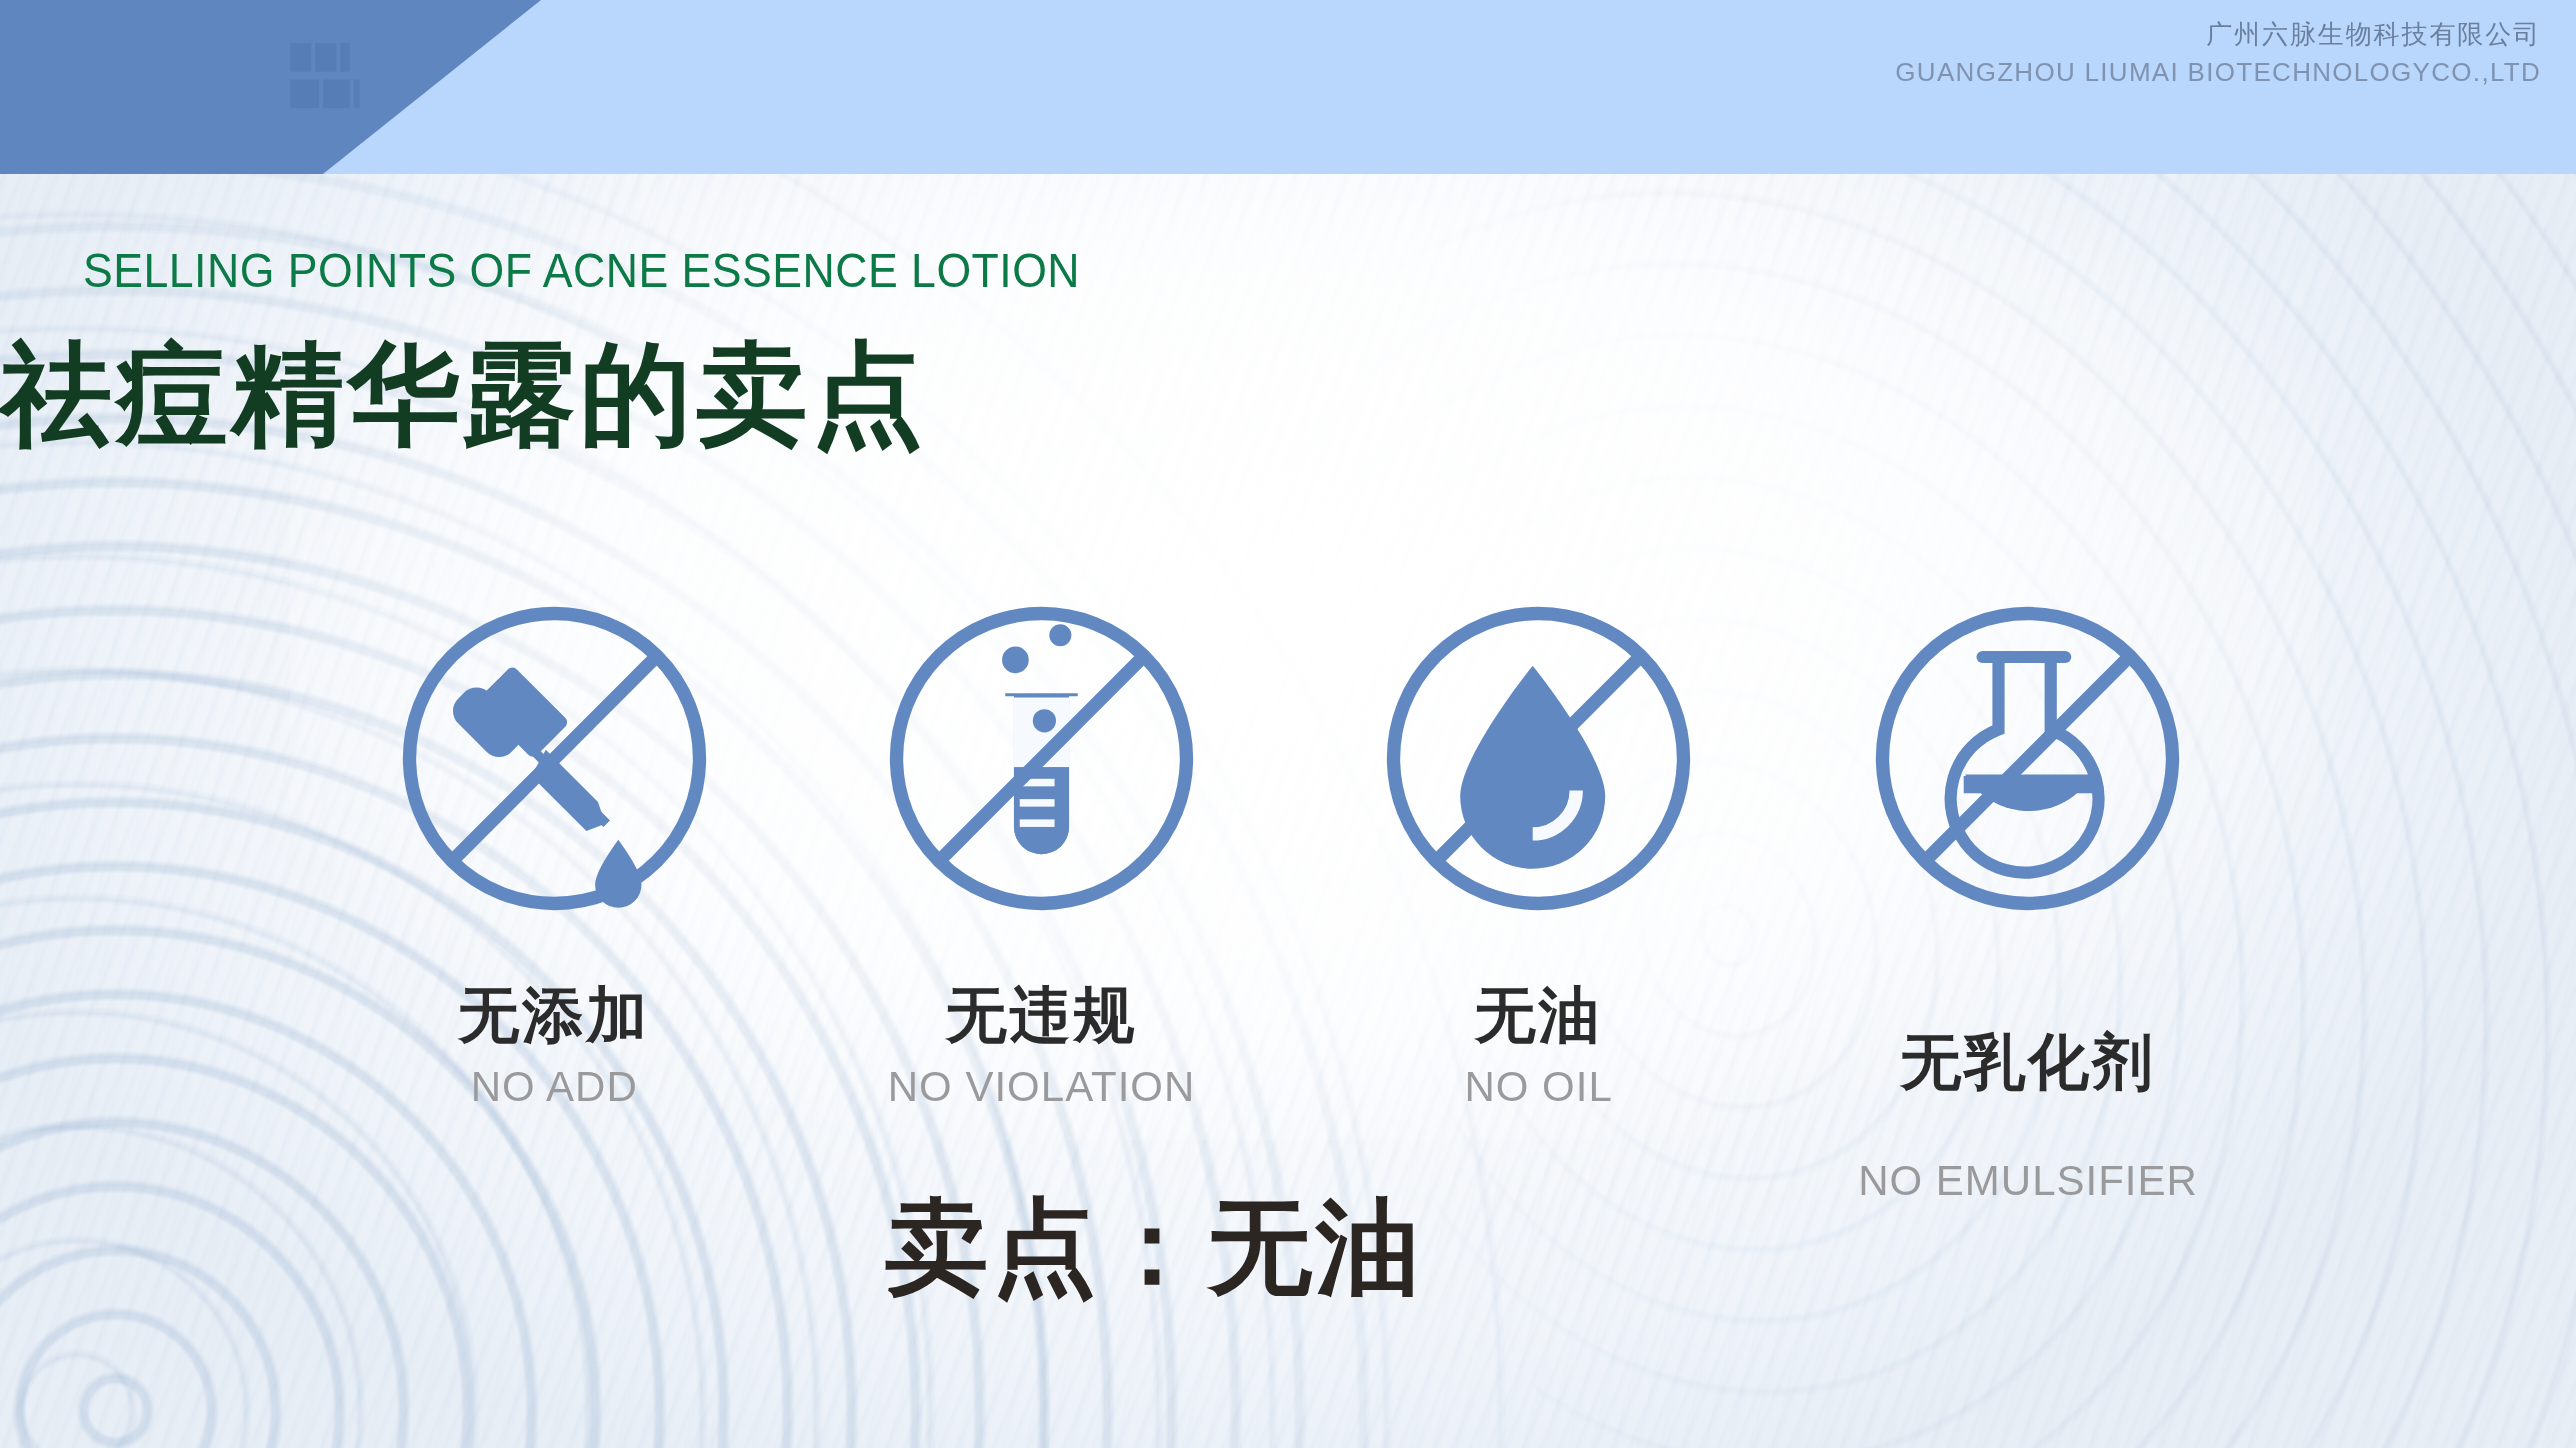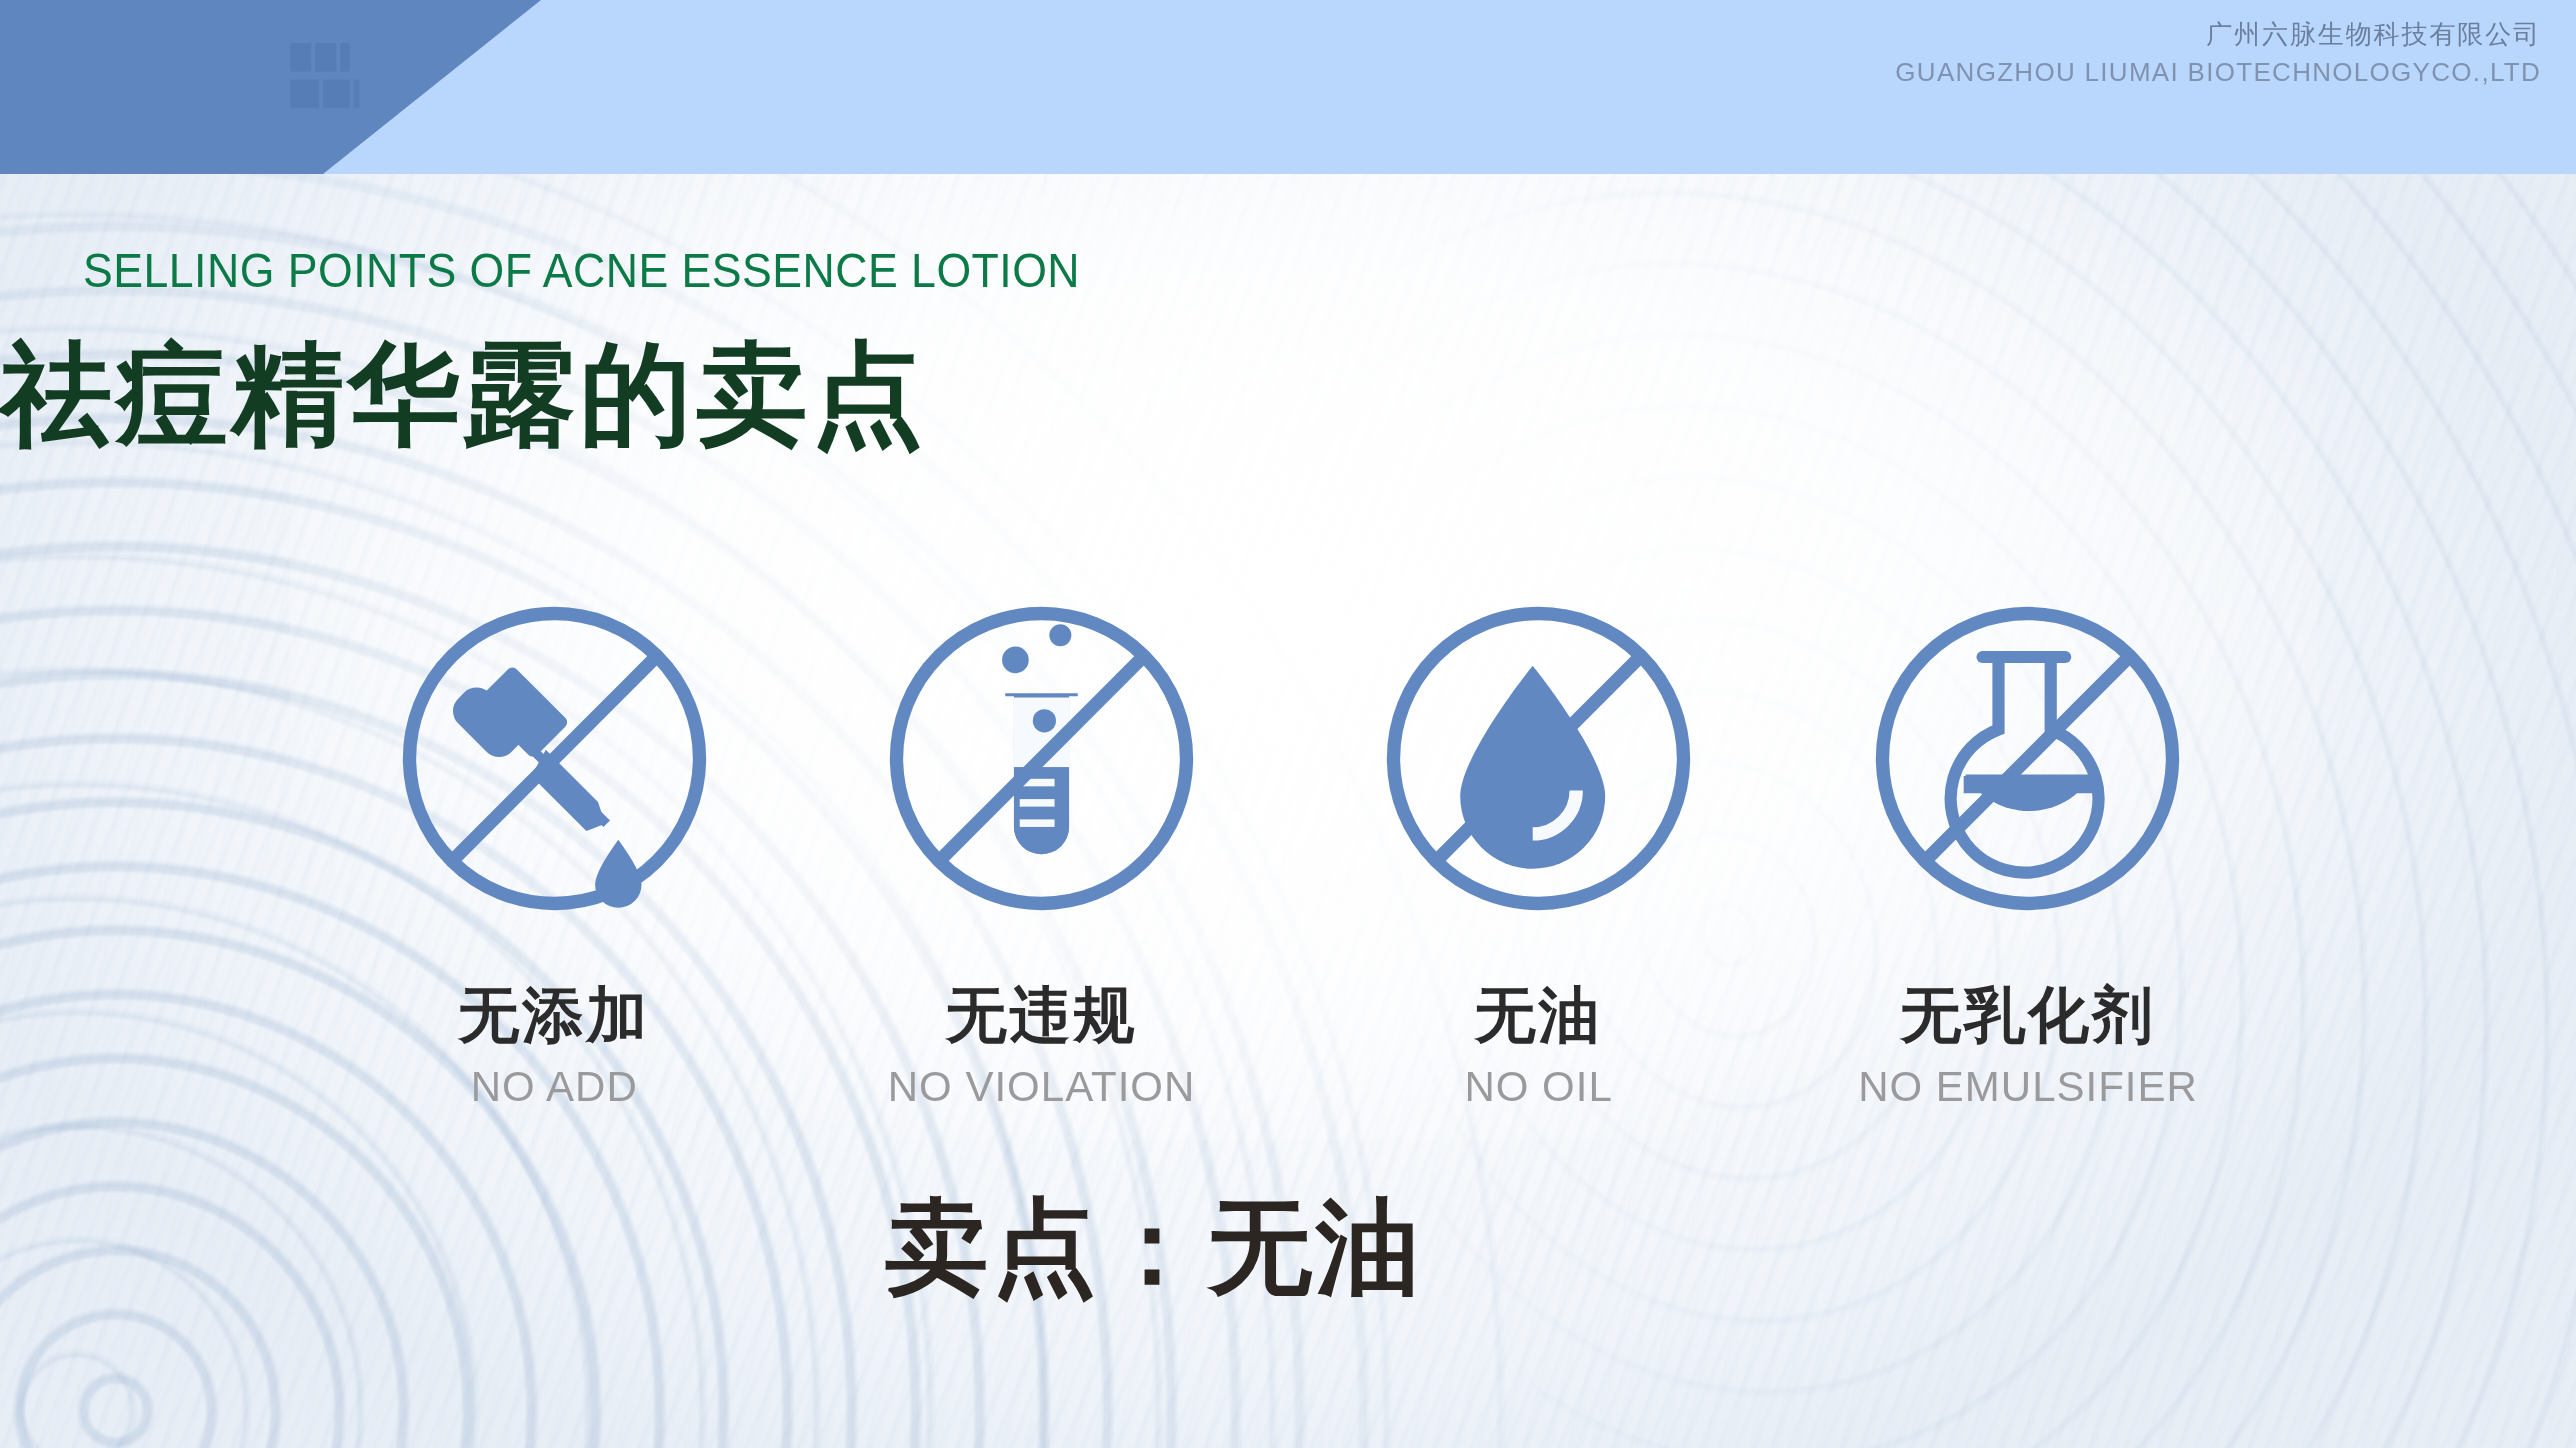--- a/index.html
+++ b/index.html
@@ -210,21 +210,21 @@
     color:#9a9a9d;
     font-family:"Liberation Sans", sans-serif;
     white-space:nowrap;
     line-height:1;
   }
 
   
   .feature.f1 { margin-left:-5.8px; }
   .feature.f2 { margin-left:7.7px; }
   .feature.f3 { margin-left:17.4px;align-items:center; }
-  .feature.f4 { margin-left:9.7px; }
+  .feature.f4 { margin-left:9.7px;gap:47px; }
 
   
   .footline {
     position:absolute;
     left:0; top:1190px;
     width:2308px;
     text-align:center;
     font-size:104px;
     font-weight:bold;
     letter-spacing:3.9px;

